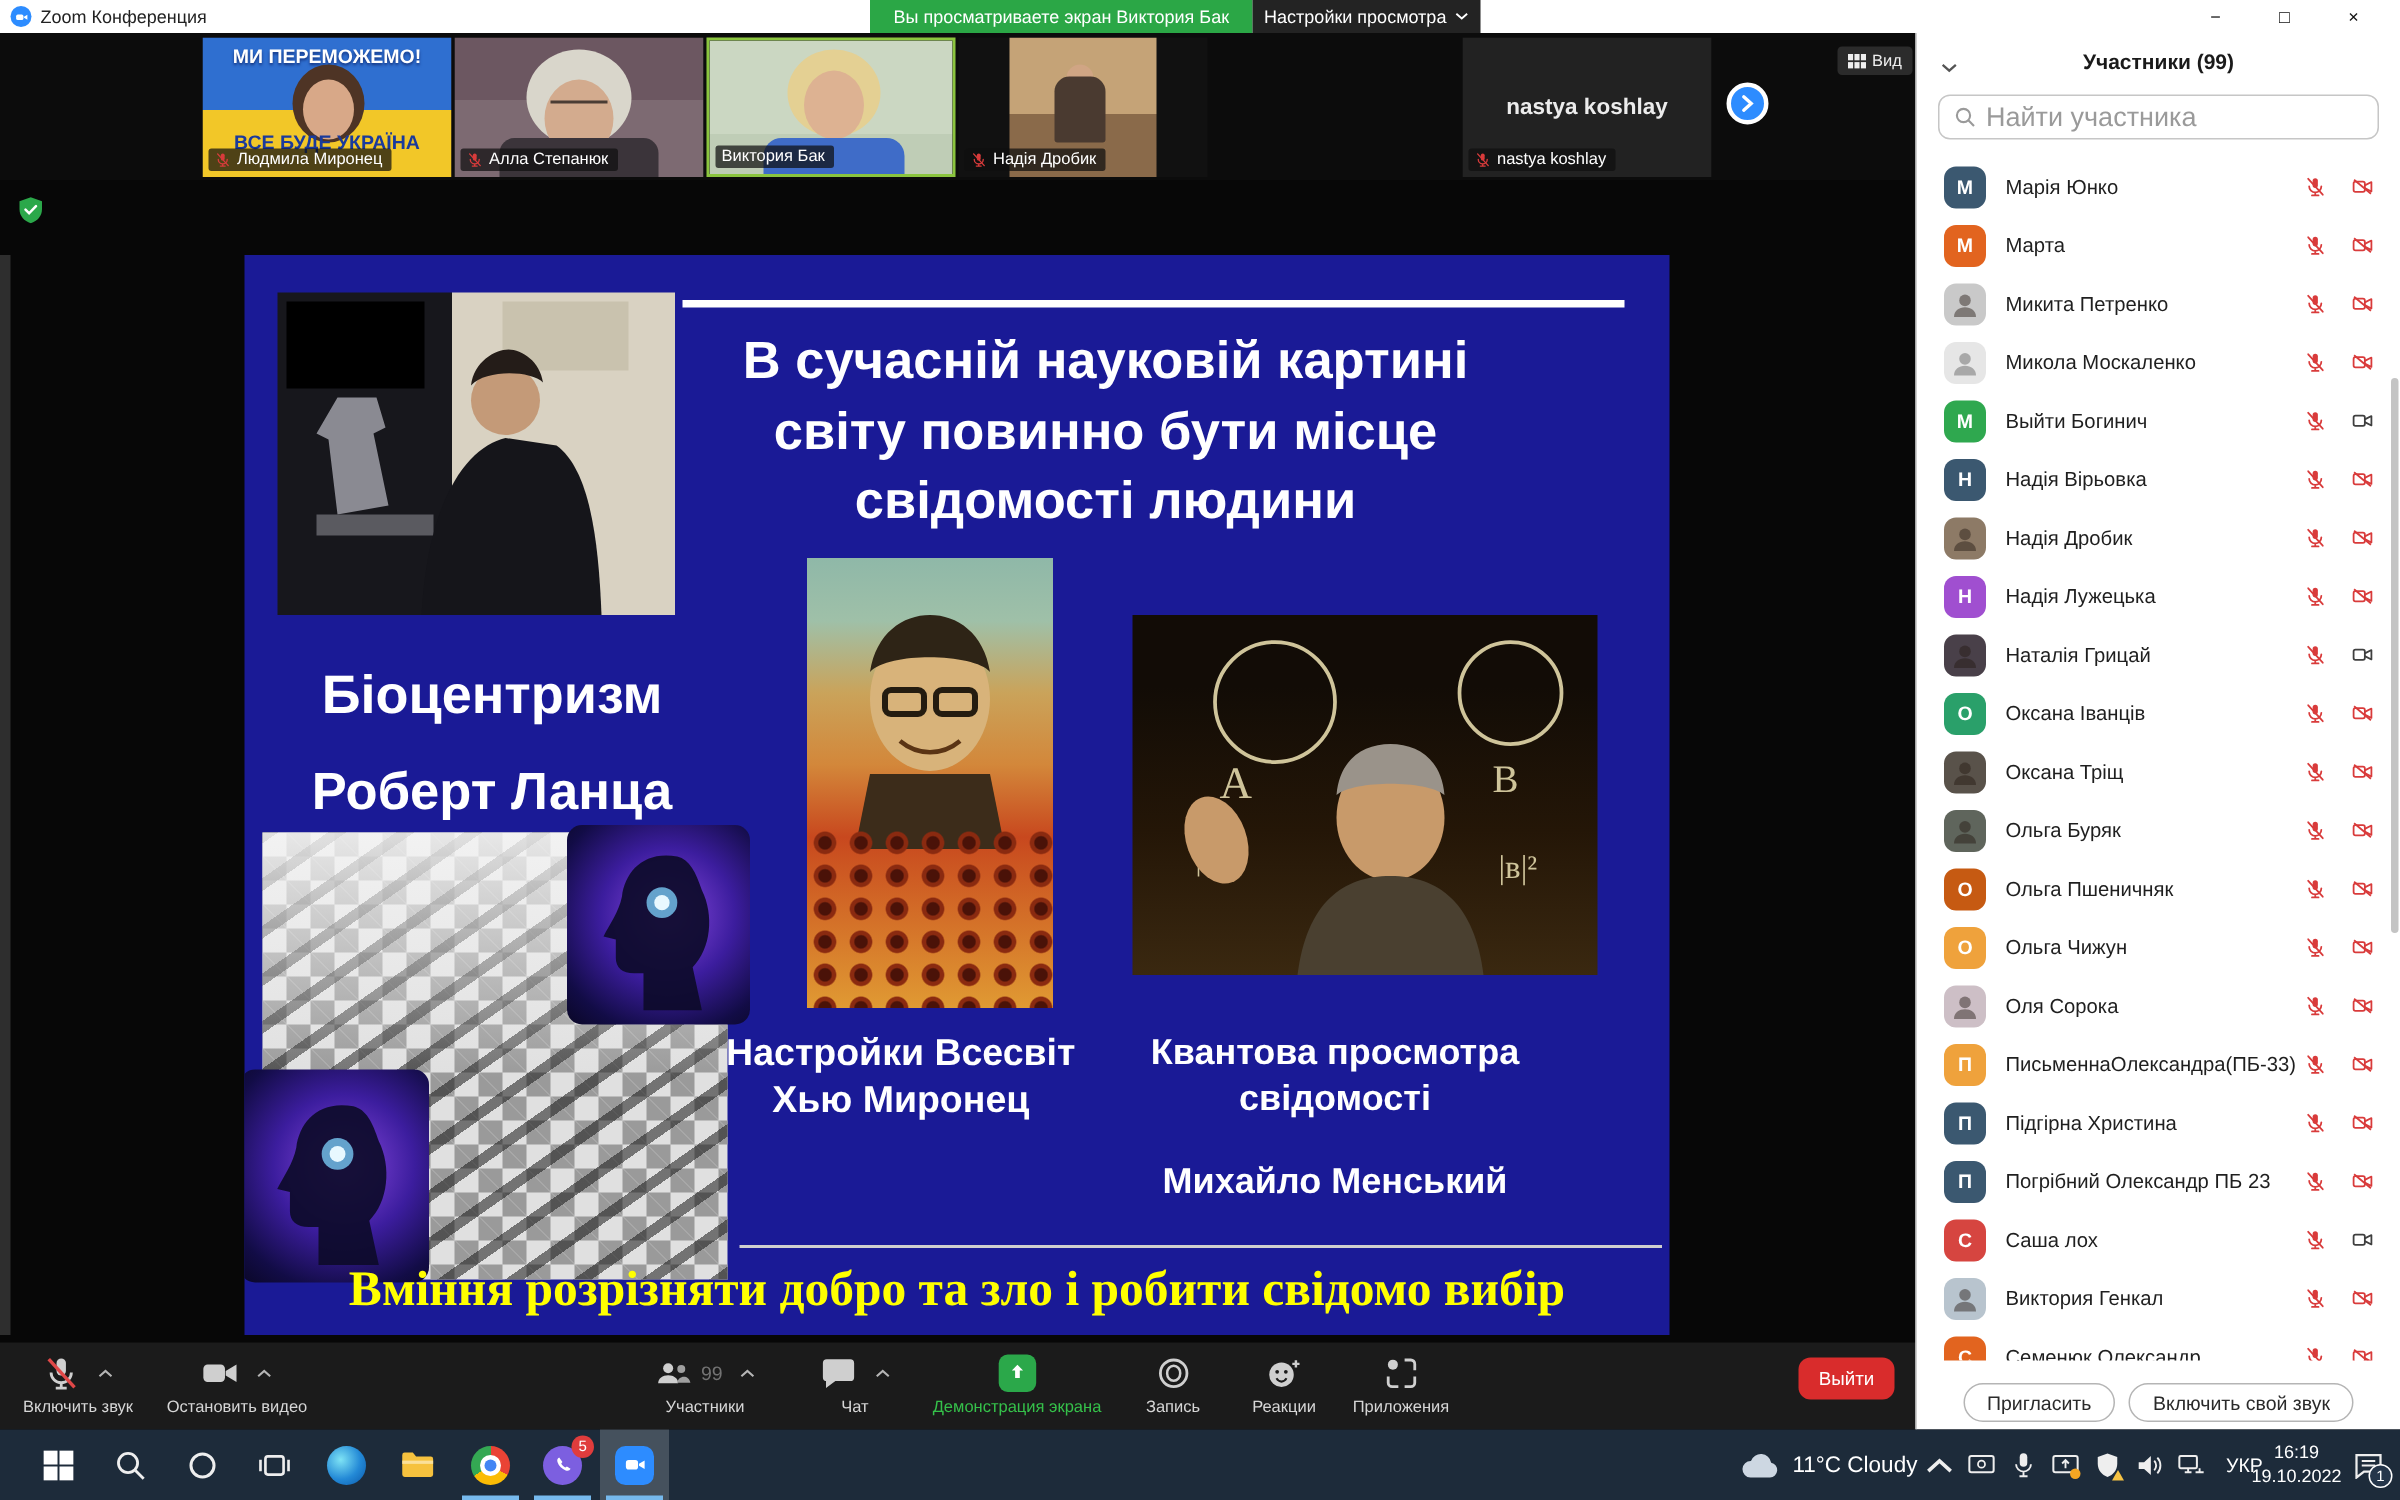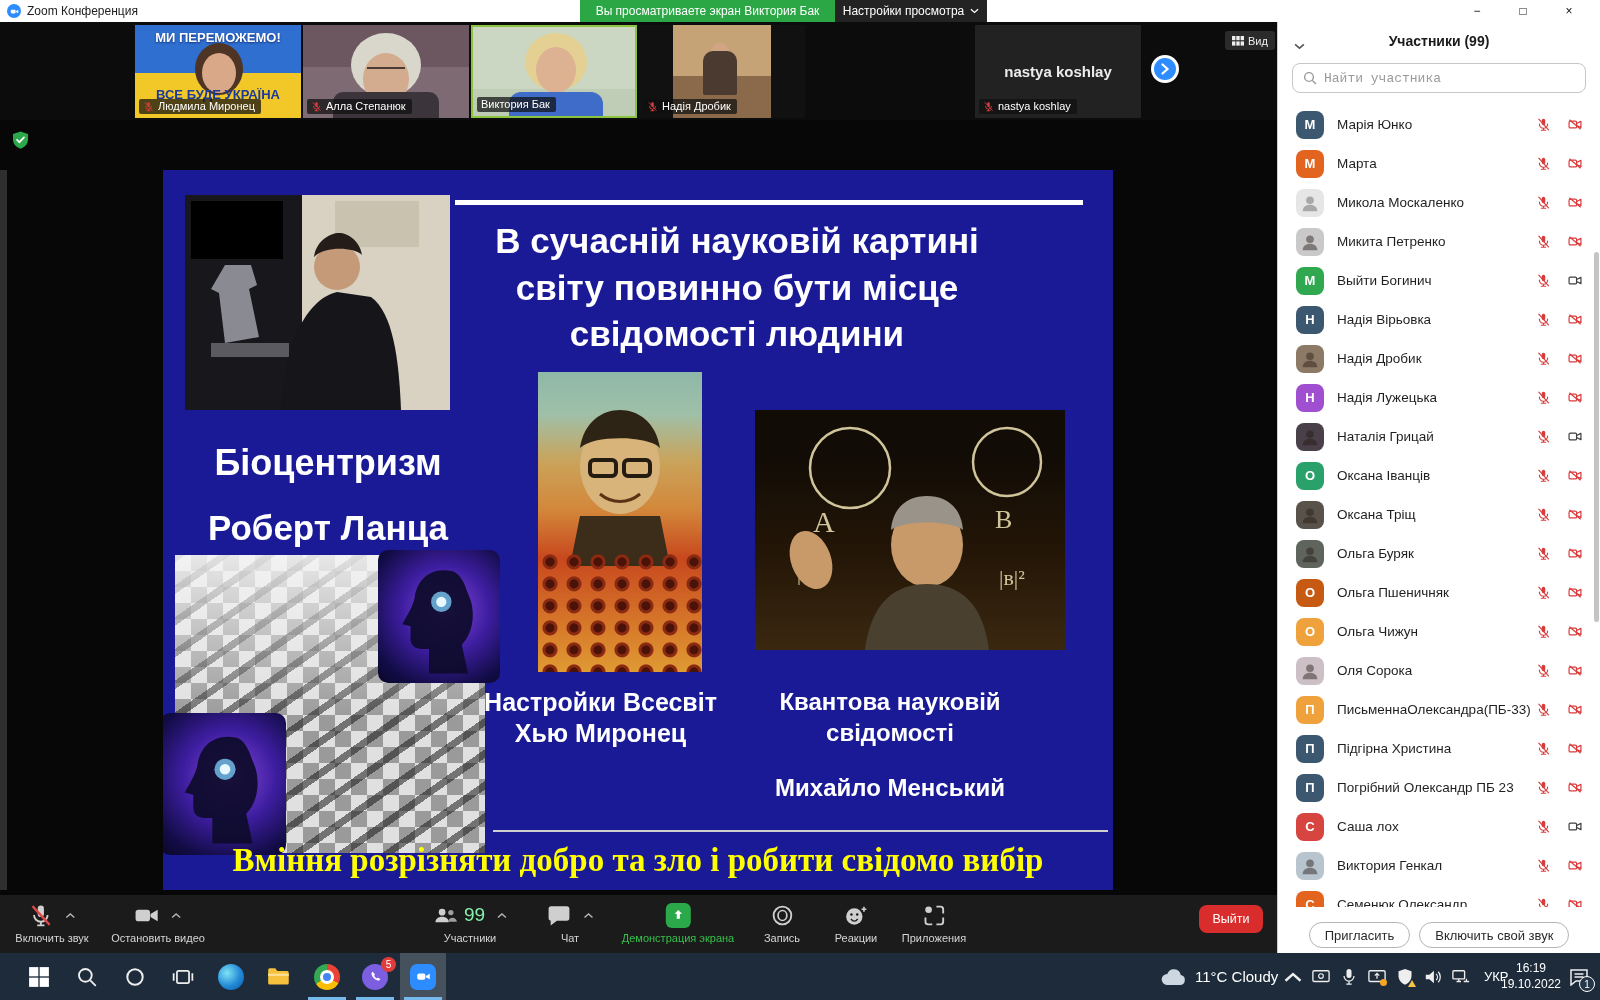--- a/index.html
+++ b/index.html
@@ -87,33 +87,33 @@
   .rule2{position:absolute;left:330px;top:660px;width:615px;height:2px;background:#cfcfcf;}
   .slide-bottom{position:absolute;left:0;top:672px;width:950px;text-align:center;
     font-family:"Liberation Serif","DejaVu Serif",serif;font-weight:bold;font-size:33px;color:var(--slide-yellow);}
 
   
   .zoombar{position:absolute;left:0;top:895px;width:1277px;height:58px;background:#1b1b1b;z-index:10;}
   .zb-item{position:absolute;top:7px;transform:translateX(-50%);display:flex;flex-direction:column;align-items:center;gap:4px;color:#d6d6d6;font-size:11px;white-space:nowrap;}
   .zb-icons{display:flex;align-items:center;gap:12px;height:26px;}
   .zb-icons svg.big{width:25px;height:25px;}
   .caret svg{width:10px;height:7px;display:block;}
-  .count{font-size:19px;color:#86efac;margin-left:-6px;}
+  .count{font-size:13px;color:#737373;margin-left:-6px;}
   .share-sq{width:25px;height:25px;border-radius:6px;background:var(--share-green);display:flex;align-items:center;justify-content:center;}
   .share-sq svg{width:15px;height:15px;}
   .green-label{color:#35c14a;}
   .leave-btn{position:absolute;left:1199px;top:10px;width:64px;height:28px;background:var(--leave-red);color:#fff;border-radius:8px;font-size:12.5px;display:flex;align-items:center;justify-content:center;}
 
   
   .panel{position:absolute;left:1277px;top:22px;width:323px;height:931px;background:#fff;border-left:1px solid #cfcfcf;z-index:20;}
   .p-header{position:relative;height:38px;}
   .p-chevron{position:absolute;left:16px;top:14px;}
   .p-title{text-align:center;line-height:38px;font-weight:bold;font-size:14px;color:#1a1a1a;}
   .p-search{margin:3px 14px 9px;height:30px;border:1px solid #c6c6c6;border-radius:8px;display:flex;align-items:center;gap:7px;padding:0 10px;}
-  .p-search input{border:none;outline:none;flex:1;font-size:13px;color:#444;font-family:Liberation Mono, monospace;}
+  .p-search input{border:none;outline:none;flex:1;font-size:18px;color:#444;font-family:Liberation Sans, sans-serif;}
   .p-search input::placeholder{color:#9a9a9a;}
   .p-list{position:absolute;left:0;right:0;top:83px;bottom:46px;overflow:hidden;}
   .p-row{height:39px;display:flex;align-items:center;padding:0 16px 0 18px;}
   .avatar{width:28px;height:28px;border-radius:8px;color:#fff;font-size:13px;font-weight:bold;display:flex;align-items:center;justify-content:center;margin-right:13px;flex:none;overflow:hidden;}
   .avatar svg{width:22px;height:22px;}
   .p-name{flex:1;font-size:13.5px;color:#1f1f1f;white-space:nowrap;overflow:hidden;}
   .p-icons{display:flex;gap:15px;align-items:center;flex:none;}
   .p-icons svg{display:block;}
   .ic-mic{width:15px;height:15px;color:var(--muted-red);}
   .ic-cam{width:18px;height:15px;color:var(--muted-red);}
@@ -330,21 +330,21 @@
           <ellipse cx="172" cy="135" rx="36" ry="42" fill="#c89a6a"></ellipse>
           <path d="M136 120c2-24 18-34 36-34s34 10 36 34c-12-10-60-10-72 0z" fill="#9a938a"></path>
           <path d="M110 240c6-48 30-66 62-66s56 18 62 66z" fill="#4a4030"></path>
           <ellipse cx="56" cy="150" rx="20" ry="30" fill="#c89a6a" transform="rotate(-20 56 150)"></ellipse>
         </svg>
       </div>
       <div class="s-label lbl-multi">
         <div>Настройки Всесвіт</div>
         <div>Хью Миронец</div>
       </div>
-      <div class="s-label lbl-quant">Квантова науковій свідомості</div>
+      <div class="s-label lbl-quant">Квантова просмотра свідомості</div>
       <div class="s-label lbl-mensky">Михайло Менський</div>
       <div class="rule2"></div>
       <div class="slide-bottom">Вміння розрізняти добро та зло і робити свідомо вибір</div>
     </div>
   </div>
 
   <div class="zoombar">
     <div class="zb-item" style="left:52px">
       <div class="zb-icons">
         <svg class="big" viewBox="0 0 24 24">
@@ -505,53 +505,53 @@
               <g fill="none" stroke="currentColor" stroke-width="1.9" stroke-linejoin="round">
                 <rect x="2.5" y="6.5" width="12" height="11" rx="2"></rect>
                 <path d="M14.5 10.5l7-3.5v10l-7-3.5"></path>
                 <line x1="3" y1="4.5" x2="21" y2="19.5"></line>
               </g>
             </svg>
 
     </span>
   </div>
         <div class="p-row">
+    <span class="avatar" style="background: rgb(201, 201, 201); color: rgba(35, 25, 18, 0.45);">
+            <svg viewBox="0 0 24 24">
+              <circle cx="12" cy="9" r="4.2" fill="currentColor"></circle>
+              <path d="M4 21c0-4.4 3.6-7 8-7s8 2.6 8 7z" fill="currentColor"></path>
+            </svg>
+          </span>
+    <span class="p-name">Микита Петренко</span>
+    <span class="p-icons">
+      <svg class="ic-mic" viewBox="0 0 24 24">
+              <g fill="none" stroke="currentColor" stroke-width="1.9" stroke-linecap="round">
+                <rect x="9.2" y="2.8" width="5.6" height="10.4" rx="2.8" fill="currentColor" stroke="none"></rect>
+                <path d="M5.5 11.5a6.5 6.5 0 0 0 13 0M12 18v3.2M8.5 21.2h7"></path>
+                <line x1="4.5" y1="3.5" x2="20" y2="20.5"></line>
+              </g>
+            </svg>
+      <svg class="ic-cam" viewBox="0 0 24 24">
+              <g fill="none" stroke="currentColor" stroke-width="1.9" stroke-linejoin="round">
+                <rect x="2.5" y="6.5" width="12" height="11" rx="2"></rect>
+                <path d="M14.5 10.5l7-3.5v10l-7-3.5"></path>
+                <line x1="3" y1="4.5" x2="21" y2="19.5"></line>
+              </g>
+            </svg>
+
+    </span>
+  </div>
+        <div class="p-row">
     <span class="avatar" style="background: rgb(230, 230, 230); color: rgb(168, 168, 168);">
             <svg viewBox="0 0 24 24">
               <circle cx="12" cy="9" r="4.2" fill="currentColor"></circle>
               <path d="M4 21c0-4.4 3.6-7 8-7s8 2.6 8 7z" fill="currentColor"></path>
             </svg>
           </span>
     <span class="p-name">Микола Москаленко</span>
-    <span class="p-icons">
-      <svg class="ic-mic" viewBox="0 0 24 24">
-              <g fill="none" stroke="currentColor" stroke-width="1.9" stroke-linecap="round">
-                <rect x="9.2" y="2.8" width="5.6" height="10.4" rx="2.8" fill="currentColor" stroke="none"></rect>
-                <path d="M5.5 11.5a6.5 6.5 0 0 0 13 0M12 18v3.2M8.5 21.2h7"></path>
-                <line x1="4.5" y1="3.5" x2="20" y2="20.5"></line>
-              </g>
-            </svg>
-      <svg class="ic-cam" viewBox="0 0 24 24">
-              <g fill="none" stroke="currentColor" stroke-width="1.9" stroke-linejoin="round">
-                <rect x="2.5" y="6.5" width="12" height="11" rx="2"></rect>
-                <path d="M14.5 10.5l7-3.5v10l-7-3.5"></path>
-                <line x1="3" y1="4.5" x2="21" y2="19.5"></line>
-              </g>
-            </svg>
-
-    </span>
-  </div>
-        <div class="p-row">
-    <span class="avatar" style="background: rgb(201, 201, 201); color: rgba(35, 25, 18, 0.45);">
-            <svg viewBox="0 0 24 24">
-              <circle cx="12" cy="9" r="4.2" fill="currentColor"></circle>
-              <path d="M4 21c0-4.4 3.6-7 8-7s8 2.6 8 7z" fill="currentColor"></path>
-            </svg>
-          </span>
-    <span class="p-name">Микита Петренко</span>
     <span class="p-icons">
       <svg class="ic-mic" viewBox="0 0 24 24">
               <g fill="none" stroke="currentColor" stroke-width="1.9" stroke-linecap="round">
                 <rect x="9.2" y="2.8" width="5.6" height="10.4" rx="2.8" fill="currentColor" stroke="none"></rect>
                 <path d="M5.5 11.5a6.5 6.5 0 0 0 13 0M12 18v3.2M8.5 21.2h7"></path>
                 <line x1="4.5" y1="3.5" x2="20" y2="20.5"></line>
               </g>
             </svg>
       <svg class="ic-cam" viewBox="0 0 24 24">
               <g fill="none" stroke="currentColor" stroke-width="1.9" stroke-linejoin="round">

